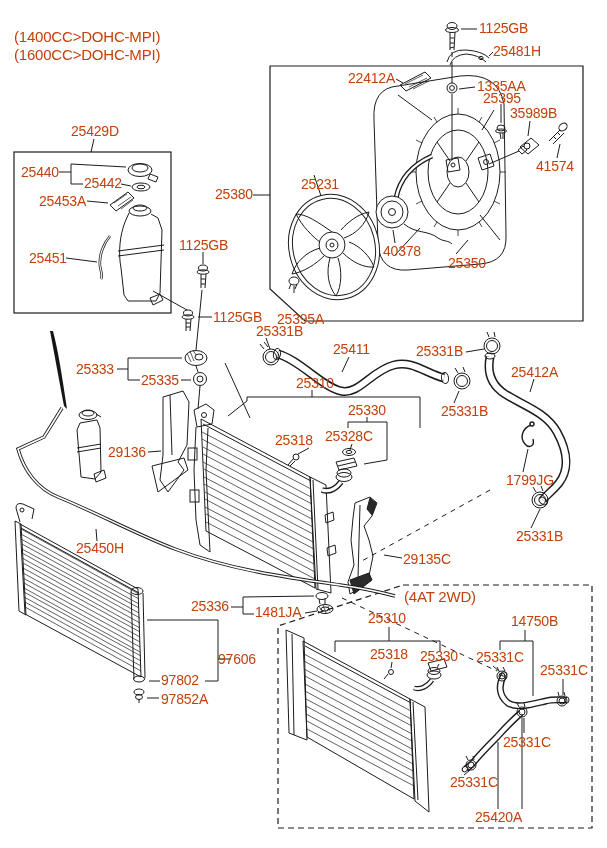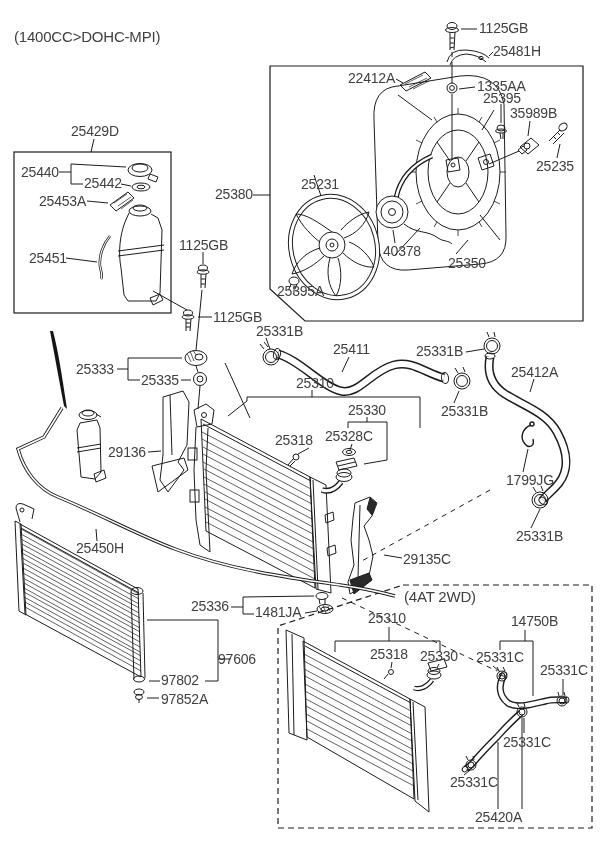--- a/index.html
+++ b/index.html
@@ -1,19 +1,19 @@
 <!DOCTYPE html>
 <html><head>
 <meta charset="utf-8">
 <style>
   html,body{margin:0;padding:0;background:#fff;}
   .stage{position:relative;width:607px;height:848px;background:#ffffff;overflow:hidden;
          font-family:"Liberation Sans",sans-serif;}
   .art{position:absolute;left:0;top:0;}
-  .lbl{position:absolute;font-size:14px;line-height:14px;color:#404040;white-space:nowrap;
+  .lbl{position:absolute;font-size:14px;line-height:14px;color:#c2410c;white-space:nowrap;
        letter-spacing:-0.2px;}
   .hdr{font-size:15px;line-height:17px;}
 </style>
 </head>
 <body>
 
 <div class="stage">
 
   <svg class="art" width="607" height="848" viewBox="0 0 607 848">
 
@@ -347,39 +347,40 @@
       <path d="M524,718 L524,733"></path>
       <path d="M470,770 L464,775"></path>
       <path d="M498,809 L498,742 M522,809 L522,718"></path>
       <path d="M59,172 L71,172 M71,164 L71,184 M71,164 L126,167 M71,184 L83,184 M121,184 L131,186"></path>
       <path d="M87,201 L108,203"></path>
       <path d="M66,258 L97,262"></path>
     </g>
   </svg>
 
   <div class="lbl hdr" style="left:14px;top:28px">(1400CC&gt;DOHC-MPI)</div>
+  <div class="lbl hdr" style="left:14px;top:46px">(1600CC&gt;DOHC-MPI)</div>
 
   <div class="lbl" style="left:71px;top:124px">25429D</div>
   <div class="lbl" style="left:21px;top:165px">25440</div>
   <div class="lbl" style="left:84px;top:176px">25442</div>
   <div class="lbl" style="left:39px;top:194px">25453A</div>
   <div class="lbl" style="left:29px;top:251px">25451</div>
   <div class="lbl" style="left:215px;top:187px">25380</div>
 
   <div class="lbl" style="left:479px;top:21px">1125GB</div>
   <div class="lbl" style="left:493px;top:44px">25481H</div>
   <div class="lbl" style="left:348px;top:71px">22412A</div>
   <div class="lbl" style="left:477px;top:79px">1335AA</div>
   <div class="lbl" style="left:483px;top:91px">25395</div>
   <div class="lbl" style="left:510px;top:106px">35989B</div>
-  <div class="lbl" style="left:536px;top:159px">25235</div>
+  <div class="lbl" style="left:536px;top:159px">41574</div>
   <div class="lbl" style="left:301px;top:177px">25231</div>
   <div class="lbl" style="left:383px;top:244px">40378</div>
   <div class="lbl" style="left:448px;top:256px">25350</div>
-  <div class="lbl" style="left:277px;top:284px">25395A</div>
+  <div class="lbl" style="left:277px;top:312px">25395A</div>
 
   <div class="lbl" style="left:179px;top:238px">1125GB</div>
   <div class="lbl" style="left:213px;top:310px">1125GB</div>
   <div class="lbl" style="left:256px;top:324px">25331B</div>
   <div class="lbl" style="left:76px;top:362px">25333</div>
   <div class="lbl" style="left:141px;top:373px">25335</div>
   <div class="lbl" style="left:333px;top:342px">25411</div>
   <div class="lbl" style="left:416px;top:344px">25331B</div>
   <div class="lbl" style="left:511px;top:365px">25412A</div>
   <div class="lbl" style="left:441px;top:404px">25331B</div>

